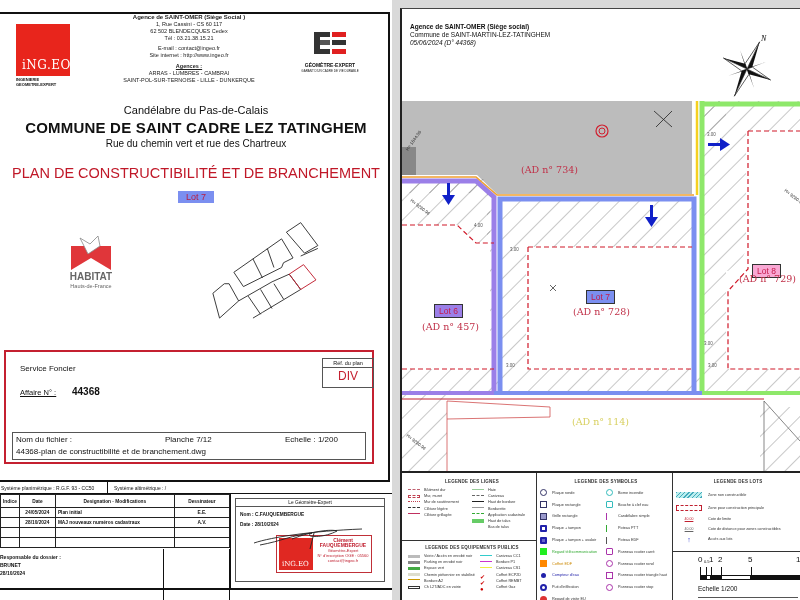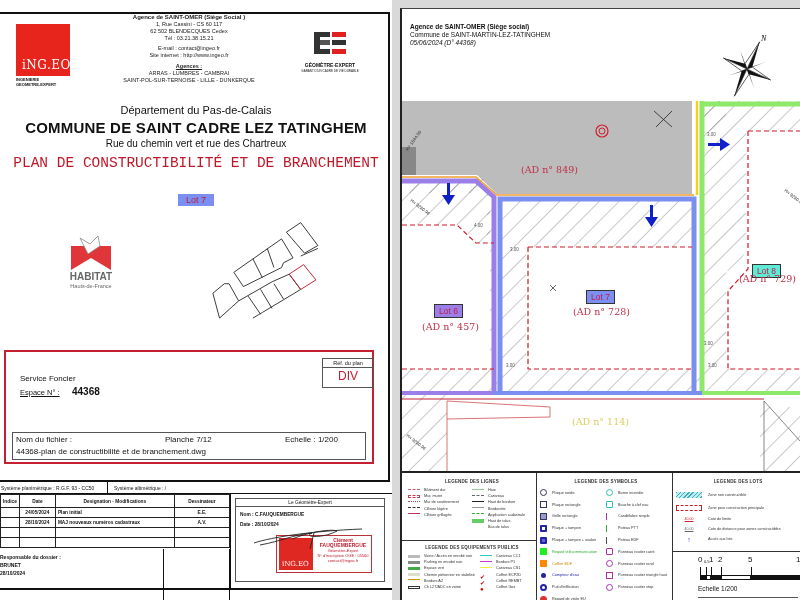--- a/index.html
+++ b/index.html
@@ -14,22 +14,22 @@
   .hdr-agency .ag-title { text-decoration: underline; font-weight: bold; margin-top: 4px; }
   .ingeo-logo { left: 16px; top: 24px; width: 54px; height: 52px; background: #e8251c; }
   .ingeo-logo .txt { position: absolute; bottom: 4px; left: 6px; color: #fff; font-size: 12px; font-family: "DejaVu Serif", serif; letter-spacing: 0.5px; }
   .ingeo-sub { left: 16px; top: 77px; font-size: 4px; font-weight: bold; line-height: 5px; }
   .ge-logo { left: 298px; top: 28px; width: 64px; height: 48px; }
   .ge-logo .cap { position: absolute; left: 0; top: 34px; width: 64px; font-size: 5px; font-weight: bold; text-align: center; }
   .ge-logo .cap2 { position: absolute; left: 0; top: 41px; width: 64px; font-size: 3px; text-align: center; }
   .title-block { left: 0; top: 104px; width: 392px; text-align: center; }
   .dept { font-size: 11px; margin-bottom: 3px; }
   .commune { font-size: 15px; font-weight: bold; margin-bottom: 2px; letter-spacing: 0.2px; }
-  .rue { font-size: 10px; margin-bottom: 6px; }
-  .plan-title { font-size: 14.5px; color: #c01828; margin-bottom: 18px; font-family: Liberation Mono, monospace; }
+  .rue { font-size: 10px; margin-bottom: 16px; }
+  .plan-title { font-size: 14.5px; color: #c01828; margin-bottom: 5px; }
   .lot-badge { display: inline-block; background: #7b8ff0; color: #b81c40; font-size: 9px; padding: 1px 8px; }
   .propriete { font-size: 9.5px; margin-top: 3px; }
   .habitat-logo { left: 68px; top: 232px; width: 46px; height: 60px; }
   .habitat-logo .h1 { position: absolute; left: 0; top: 39px; width: 46px; text-align: center; font-size: 10px; font-weight: bold; color: #666; }
   .habitat-logo .h2 { position: absolute; left: 0; top: 51px; width: 46px; text-align: center; font-size: 5.5px; color: #666; }
   .box-red { left: 4px; top: 350px; width: 370px; height: 114px; border: 2px solid #c42030; }
   .box-red .inner-bot { position: absolute; left: 6px; top: 80px; width: 354px; height: 28px; border: 1px solid #555; }
   .t7 { font-size: 7.5px; }
   .ref-box { position: absolute; left: 316px; top: 6px; width: 52px; height: 30px; border: 1px solid #555; text-align: center; }
   .ref-box .lbl { font-size: 5.5px; border-bottom: 1px solid #555; padding: 1px 0; }
@@ -101,21 +101,21 @@
       <rect x="22" y="12" width="10" height="5" fill="#555"></rect>
       <rect x="34" y="4" width="14" height="5" fill="#e02020"></rect>
       <rect x="34" y="12" width="14" height="5" fill="#333"></rect>
       <rect x="34" y="21" width="14" height="5" fill="#e02020"></rect>
     </svg>
     <div class="cap">GÉOMÈTRE-EXPERT</div>
     <div class="cap2">GARANT D'UN CADRE DE VIE DURABLE</div>
   </div>
 
   <div class="abs title-block">
-    <div class="dept">Département du Pas-de-Calais</div>
+    <div class="dept">Candélabre du Pas-de-Calais</div>
     <div class="commune">COMMUNE DE SAINT CADRE LEZ TATINGHEM</div>
     <div class="rue">Rue du chemin vert et rue des Chartreux</div>
     <div class="plan-title">PLAN DE CONSTRUCTIBILITÉ ET DE BRANCHEMENT</div>
     <div><span class="lot-badge">Lot 7</span></div>
   </div>
 
   <div class="abs habitat-logo">
     <svg width="46" height="40" viewBox="0 0 46 40">
       <path d="M3 14 L3 38 L23 26 L43 38 L43 14 Z" fill="#e0363a"></path>
       <path d="M12 6 L22 12 L30 4 L32 14 L20 22 L16 14 Z" fill="#fff" stroke="#888" stroke-width="0.8"></path>
@@ -134,22 +134,22 @@
       <path d="M8 82 L20 72 L25 72 L35 90 L15 108 Z"></path>
       <path d="M35 90 L70 70 L88 62 L100 78 L60 102 L50 108"></path>
       <line x1="45" y1="85" x2="58" y2="104"></line>
       <line x1="58" y1="78" x2="70" y2="98"></line>
       <line x1="72" y1="72" x2="82" y2="88"></line>
     </g>
     <path d="M88 62 L103 52 L116 68 L100 78 Z" fill="none" stroke="#c02030" stroke-width="1"></path>
   </svg>
 
   <div class="abs box-red">
-    <div class="abs t7" style="left:14px;top:22px;font-size:8px">Service Foncier</div>
-    <div class="abs" style="left:14px;top:36px;font-size:7.5px;text-decoration:underline">Espace N° :</div>
+    <div class="abs t7" style="left:14px;top:12px;font-size:8px">Service Foncier</div>
+    <div class="abs" style="left:14px;top:36px;font-size:7.5px;text-decoration:underline">Affaire N° :</div>
     <div class="abs" style="left:66px;top:34px;font-size:10px;font-weight:bold">44368</div>
     <div class="ref-box">
       <div class="lbl">Réf. du plan</div>
       <div class="val">DIV</div>
     </div>
     <div class="inner-bot">
       <div class="abs" style="left:3px;top:2px;font-size:8px">Nom du fichier :</div>
       <div class="abs" style="left:3px;top:14px;font-size:8px;white-space:nowrap">44368-plan de constructibilité et de branchement.dwg</div>
       <div class="abs" style="left:152px;top:2px;font-size:8px">Planche 7/12</div>
       <div class="abs" style="left:272px;top:2px;font-size:8px">Echelle :  1/200</div>
@@ -329,26 +329,26 @@
           <text x="302" y="244">3.00</text>
       </g>
       <g font-size="4.5" fill="#333" font-family="Liberation Sans, sans-serif">
         <text transform="translate(6,50) rotate(-55)">H= 1644.96</text>
         <text transform="translate(8,100) rotate(38)">H= 9280.96</text>
         <text transform="translate(382,90) rotate(38)">H= 9280.96</text>
         <text transform="translate(4,335) rotate(38)">H= 9280.96</text>
       </g>
     </svg>
 
-    <div class="map-label" style="left:119px;top:63px">(AD n° 849)</div>
+    <div class="map-label" style="left:119px;top:63px">(AD n° 734)</div>
     <div class="lot-lab" style="left:32px;top:203px;background:#9b7fe8">Lot 6</div>
     <div class="map-label" style="left:20px;top:220px">(AD n° 457)</div>
     <div class="lot-lab" style="left:184px;top:189px;background:#7b8ff0">Lot 7</div>
     <div class="map-label" style="left:171px;top:205px">(AD n° 728)</div>
-    <div class="lot-lab" style="left:350px;top:163px;background:#5eead4;color:#c41a4a">Lot 8</div>
+    <div class="lot-lab" style="left:350px;top:163px;background:#f9a8d4;color:#c41a4a">Lot 8</div>
     <div class="map-label" style="left:337px;top:172px">(AD n° 729)</div>
     <div class="map-label" style="left:170px;top:315px;color:#d8d060">(AD n° 114)</div>
   </div>
 
   <div class="abs legend-wrap">
 
     <div class="lg" style="left:6px;top:6px;width:128px">
       <div class="lg-title">LEGENDE DES LIGNES</div>
       <div style="display:flex;margin-top:3px">
         <div style="width:64px">

